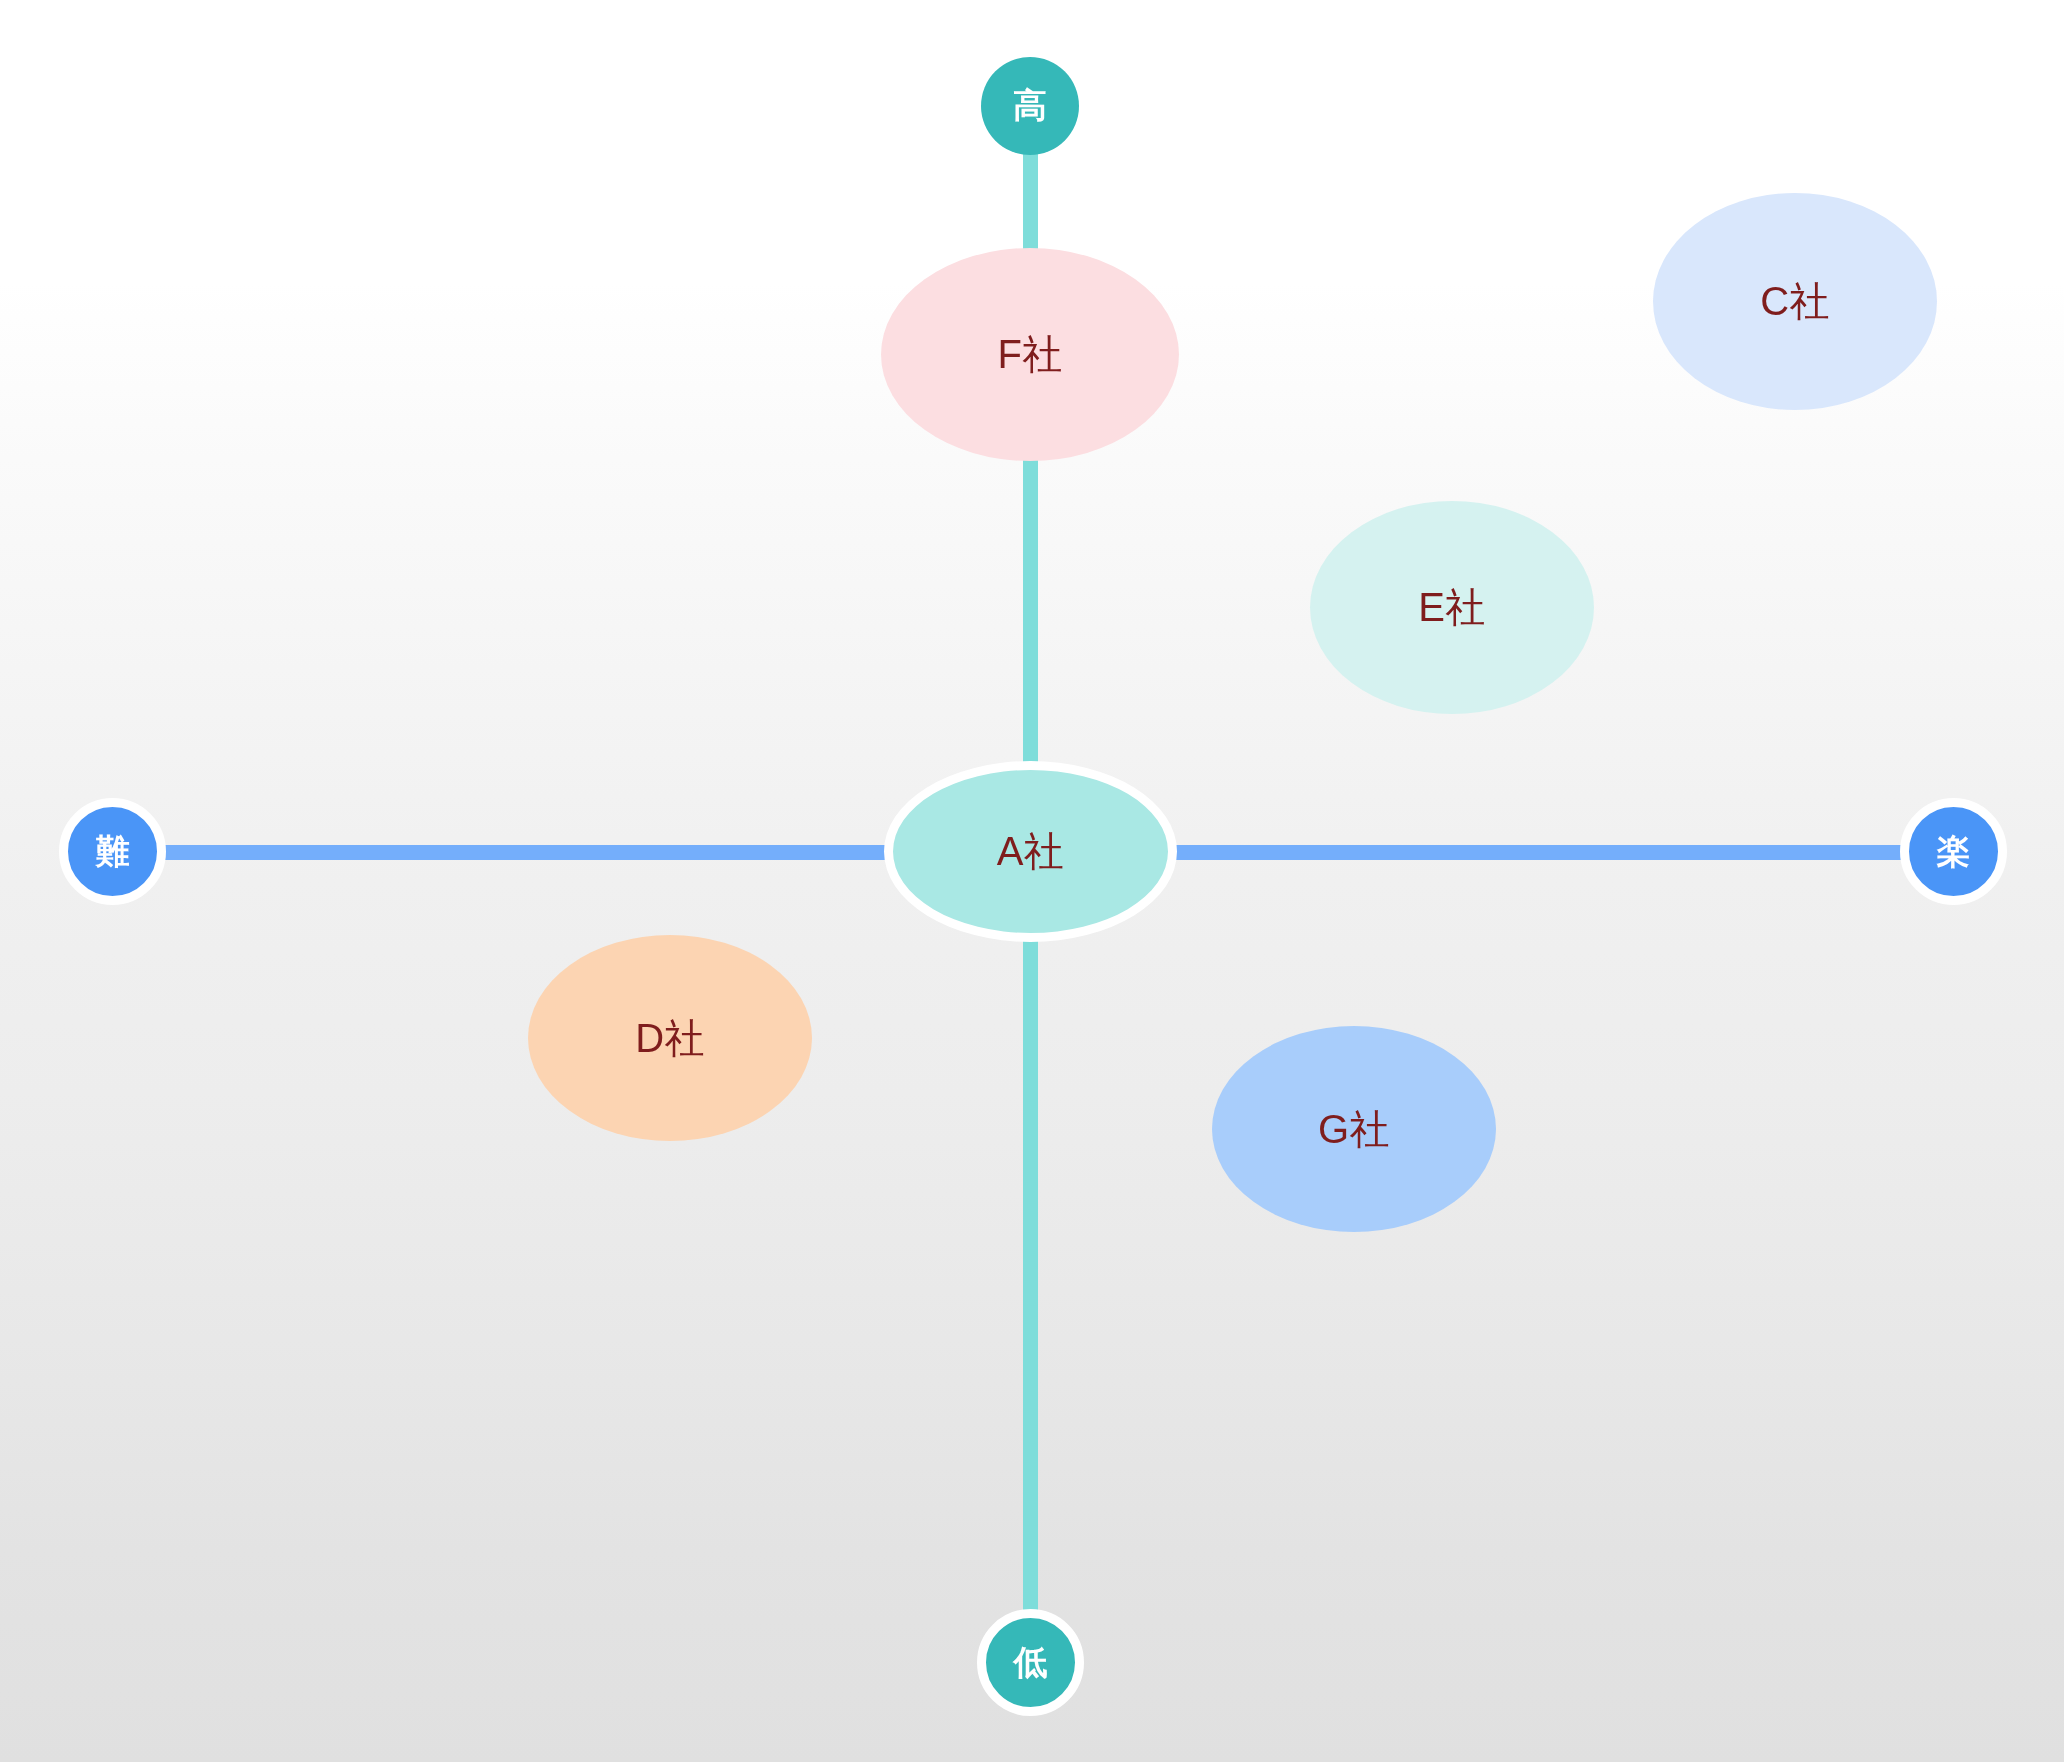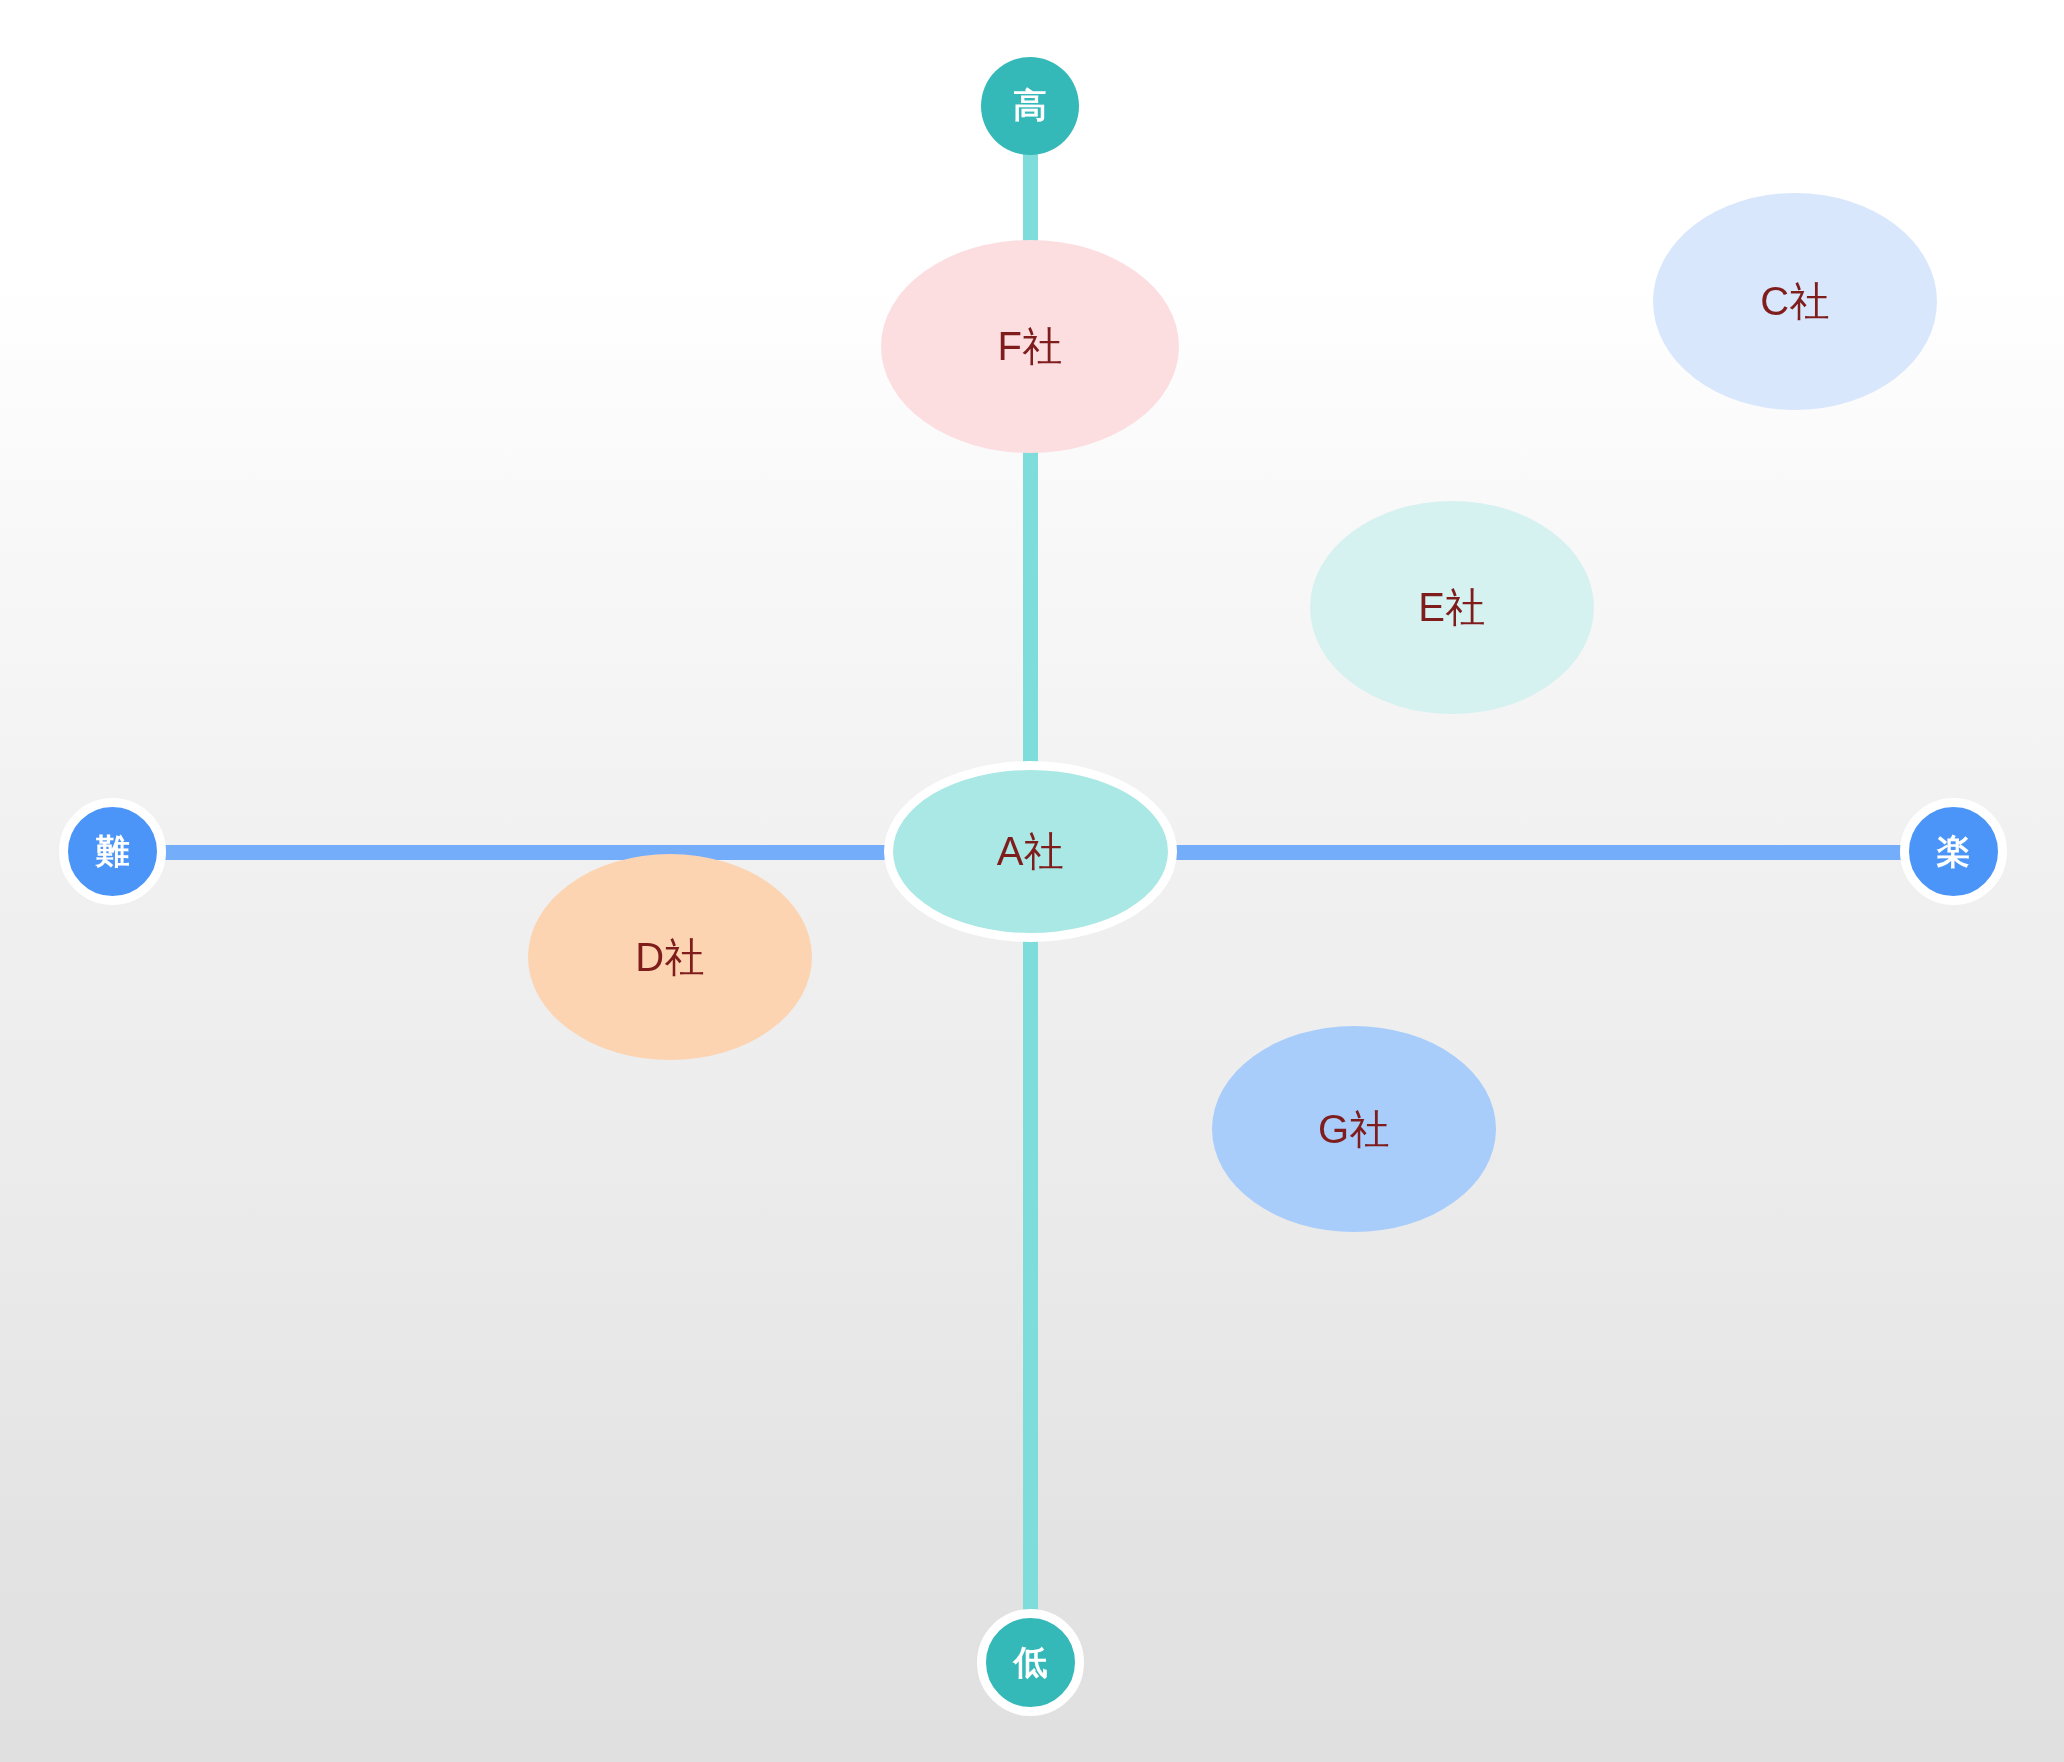--- a/index.html
+++ b/index.html
@@ -83,24 +83,24 @@
     border: 9.5px solid #ffffff;
   }
 
   
   #cap-high   { left: 981px; top: 57px;   width: 98px; height: 98px; background: #35b8b8; }
   #cap-low    { left: 977px; top: 1609px; width: 107px; height: 107px; background: #35b8b8; }
   #cap-hard   { left: 59px;   top: 798px;  width: 107px; height: 107px; background: #4a95f7; }
   #cap-easy   { left: 1900px; top: 798px;  width: 107px; height: 107px; background: #4a95f7; }
 
   #bubble-A { left: 884px; top: 761px;  width: 293px; height: 181px; background: #a9e8e4; }
-  #bubble-F { left: 881px; top: 240px;  width: 298px; height: 213px; background: #fcdee1; }
+  #bubble-F { left: 881px; top: 248px;  width: 298px; height: 213px; background: #fcdee1; }
   #bubble-C { left: 1653px; top: 193px;  width: 284px; height: 217px; background: #d9e7fc; }
   #bubble-E { left: 1310px; top: 501px;  width: 284px; height: 213px; background: #d5f2f0; }
-  #bubble-D { left: 528px;  top: 854px; width: 284px; height: 206px; background: #fcd4b2; }
+  #bubble-D { left: 528px;  top: 935px; width: 284px; height: 206px; background: #fcd4b2; }
   #bubble-B { left: 223px;  top: 1188px; width: 284px; height: 224px; background: #fb9b9b; }
   #bubble-G { left: 1212px; top: 1026px; width: 284px; height: 206px; background: #a8cdfb; }
 </style>
 </head>
 <body>
 
 <div id="canvas">
 
   <div class="axis-v"></div>
   <div class="axis-h"></div>

